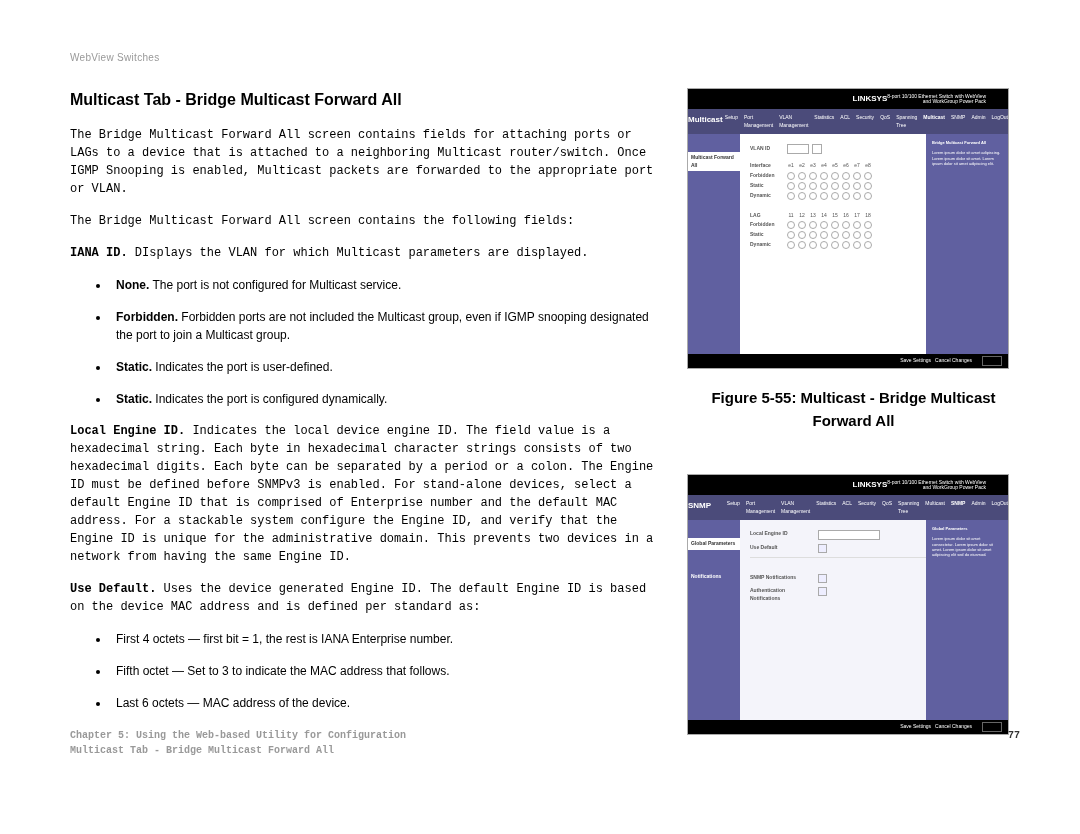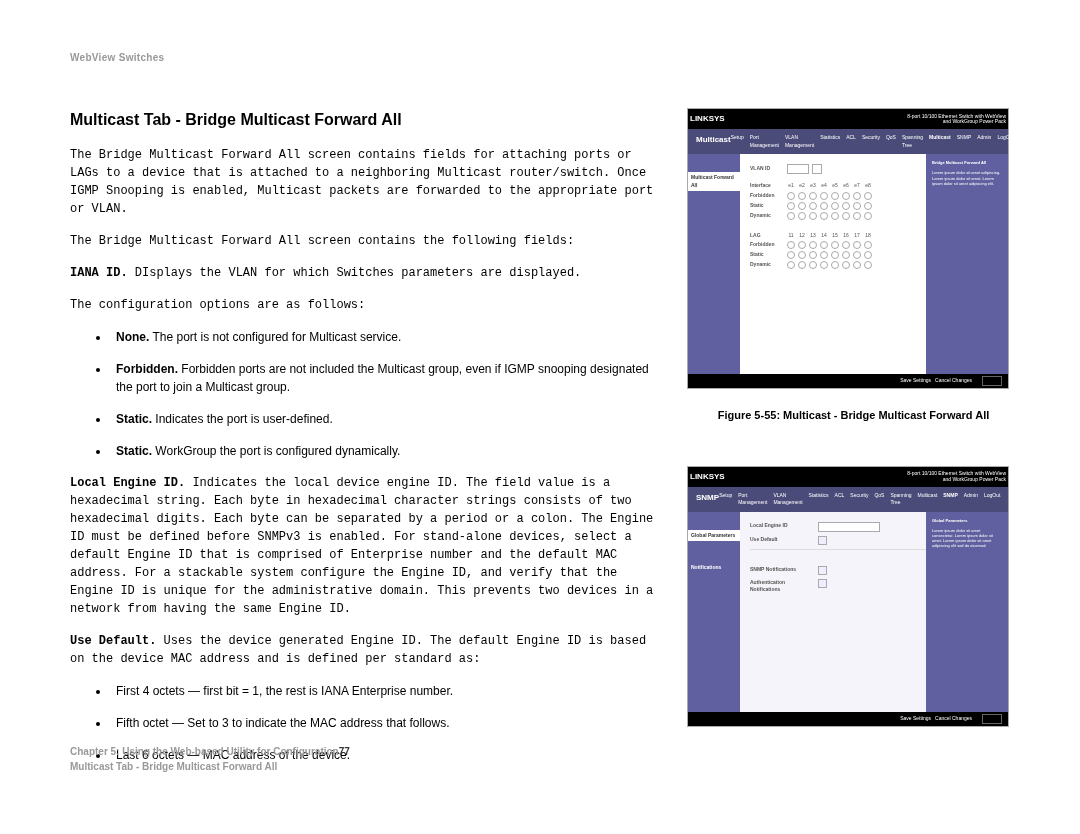--- a/index.html
+++ b/index.html
@@ -11,24 +11,24 @@
     height: 834px;
     position: relative;
     font-size: 12px;
     line-height: 1.5;
   }
   .page {
     padding: 50px 60px 0 70px;
   }
   .header-small {
     font-size: 10px;
-    font-weight: bold;
+    font-weight: normal;
     color: #999;
     letter-spacing: 0.3px;
-    margin-bottom: 43px;
+    margin-bottom: 23px;
   }
   .columns {
     display: flex;
     gap: 22px;
   }
   .col-left {
     flex: 0 0 595px;
   }
   .col-right {
     flex: 1;
@@ -51,55 +51,55 @@
   ul {
     margin: 0 0 14px 0;
     padding-left: 40px;
   }
   li {
     padding-left: 6px;
     margin-bottom: 14px;
   }
   b { font-weight: bold; }
   .fig-caption {
-    font-size: 11px;
+    font-size: 15px;
     font-weight: bold;
     text-align: center;
     margin-top: 6px;
   }
   
   .figure {
     width: 320px;
     border: 1px solid #aaa;
     background: #fff;
     font-size: 6px;
     color: #ddd;
   }
   .fig-top {
     background: #000;
     color: #fff;
-    padding: 4px 2px;
+    padding: 4px 22px;
     display: flex;
-    justify-content: space-between;
+    justify-content: flex-end;
     align-items: center;
     font-size: 8px;
     font-weight: bold;
   }
   .fig-top .right {
     font-size: 5px;
     font-weight: normal;
     text-align: right;
     line-height: 1.1;
   }
   .fig-title {
     background: #4b4b7a;
     color: #fff;
     font-size: 8px;
     font-weight: bold;
-    padding: 5px 8px;
+    padding: 5px 0;
     display:flex;
     justify-content: space-between;
   }
   .fig-tabs {
     display:flex;
     gap:6px;
     font-size:5px;
     font-weight:normal;
   }
   .fig-body {
@@ -178,53 +178,54 @@
   .snmp-label{width:60px;font-weight:bold;}
   .snmp-input {
     width:60px;height:8px;border:1px solid #aaa;background:#fff;
   }
   .snmp-check {
     width:7px;height:7px;border:1px solid #aaa;background:#eef;
   }
   .footer {
     position:absolute;
     left:70px;
-    bottom:60px;
+    bottom:76px;
     right:60px;
     display:flex;
+    justify-content:space-between;
     font-size:10px;
     font-weight:bold;
     color:#999;
+    font-family:Liberation Mono, monospace;
   }
   .footer .page-num{
     color:#333;
   }
   .footer-lines {
     line-height:1.5;
   }
 </style>
 </head>
 <body>
 
 <div class="page">
   <div class="header-small">WebView Switches</div>
 
   <div class="columns">
     <div class="col-left">
 
       <h2 class="section-title">Multicast Tab - Bridge Multicast Forward All</h2>
       <p>The Bridge Multicast Forward All screen contains fields for attaching ports or LAGs to a device that is attached to a neighboring Multicast router/switch. Once IGMP Snooping is enabled, Multicast packets are forwarded to the appropriate port or VLAN.</p>
       <p>The Bridge Multicast Forward All screen contains the following fields:</p>
-      <p><b>IANA ID.</b><span> DIsplays the VLAN for which Switches parameters are displayed.</span></p>
-      <p>The configuration options are as follows:</p>
+      <p><b>IANA ID.</b><span> DIsplays the VLAN for which Multicast parameters are displayed.</span></p>
       <ul>
         <li><b>None.</b><span> The port is not configured for Multicast service.</span></li>
         <li><b>Forbidden.</b><span> Forbidden ports are not included the Multicast group, even if IGMP snooping designated the port to join a Multicast group.</span></li>
         <li><b>Static.</b><span> Indicates the port is user-defined.</span></li>
-        <li><b>Static.</b><span> WorkGroup the port is configured dynamically.</span></li>
+        <li><b>Static.</b><span> Indicates the port is configured dynamically.</span></li>
       </ul>
 
       <p><b>Local Engine ID.</b><span> Indicates the local device engine ID. The field value is a hexadecimal string. Each byte in hexadecimal character strings consists of two hexadecimal digits. Each byte can be separated by a period or a colon. The Engine ID must be defined before SNMPv3 is enabled. For stand-alone devices, select a default Engine ID that is comprised of Enterprise number and the default MAC address. For a stackable system configure the Engine ID, and verify that the Engine ID is unique for the administrative domain. This prevents two devices in a network from having the same Engine ID.</span></p>
       <p><b>Use Default.</b><span> Uses the device generated Engine ID. The default Engine ID is based on the device MAC address and is defined per standard as:</span></p>
       <ul>
         <li>First 4 octets — first bit = 1, the rest is IANA Enterprise number.</li>
         <li>Fifth octet — Set to 3 to indicate the MAC address that follows.</li>
         <li>Last 6 octets — MAC address of the device.</li>
       </ul>
     </div>

